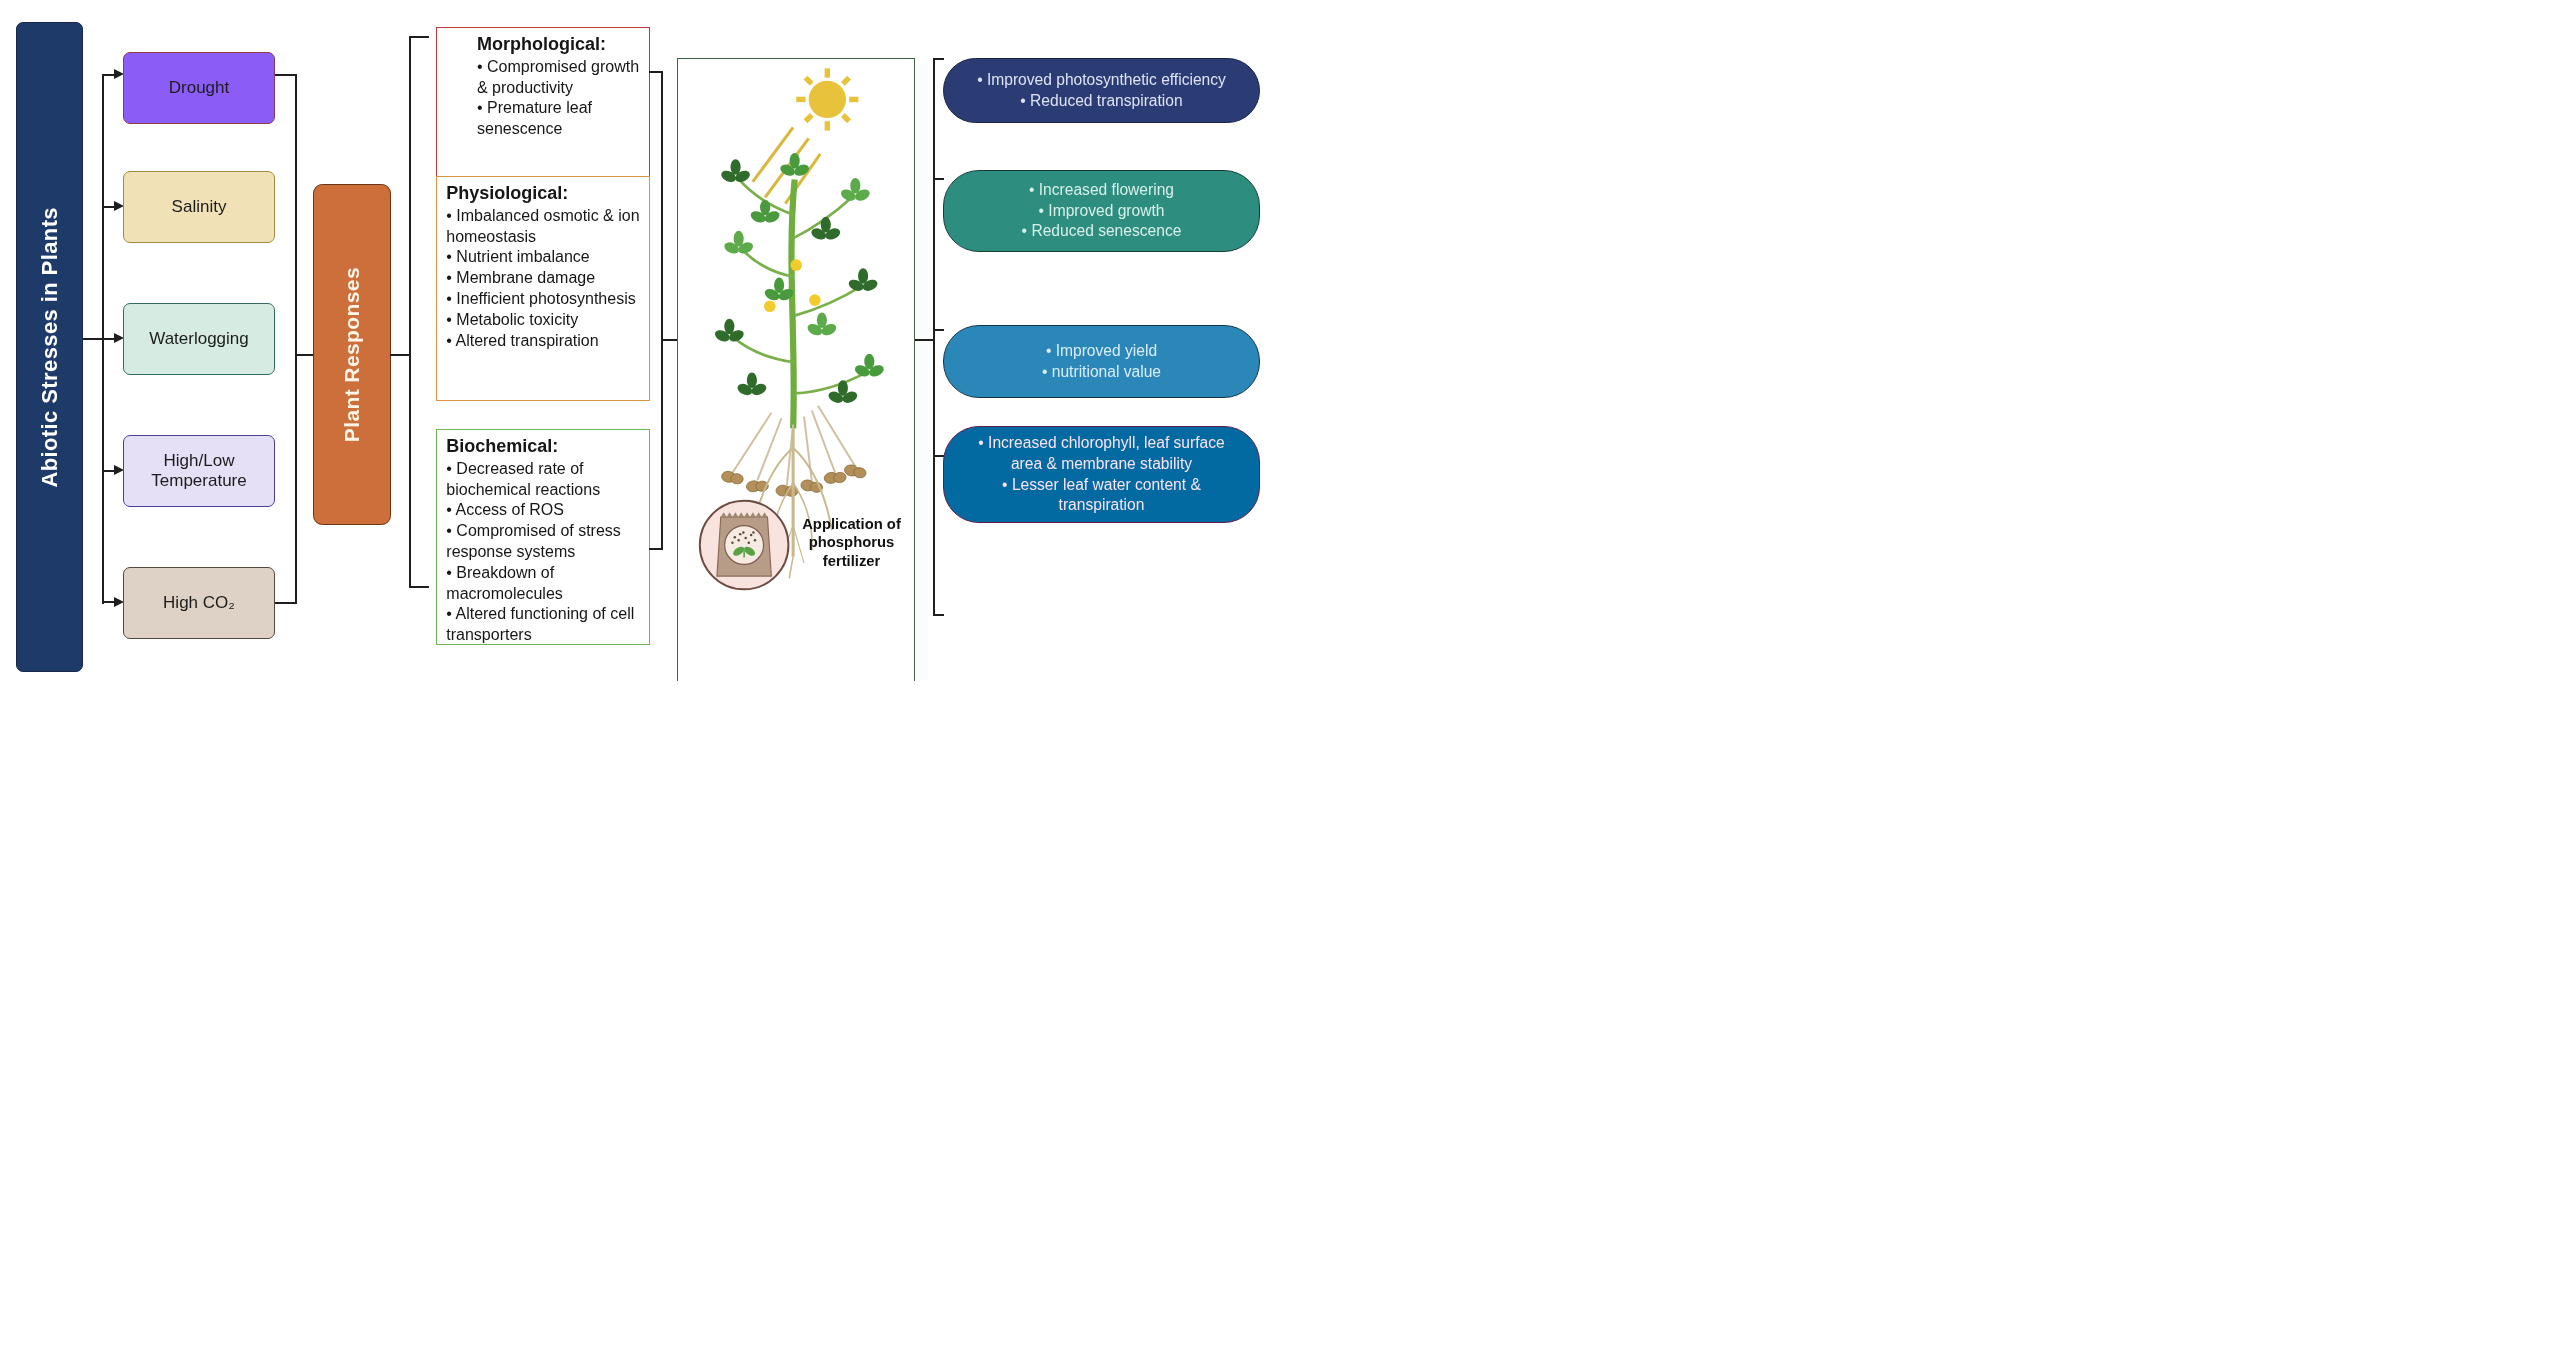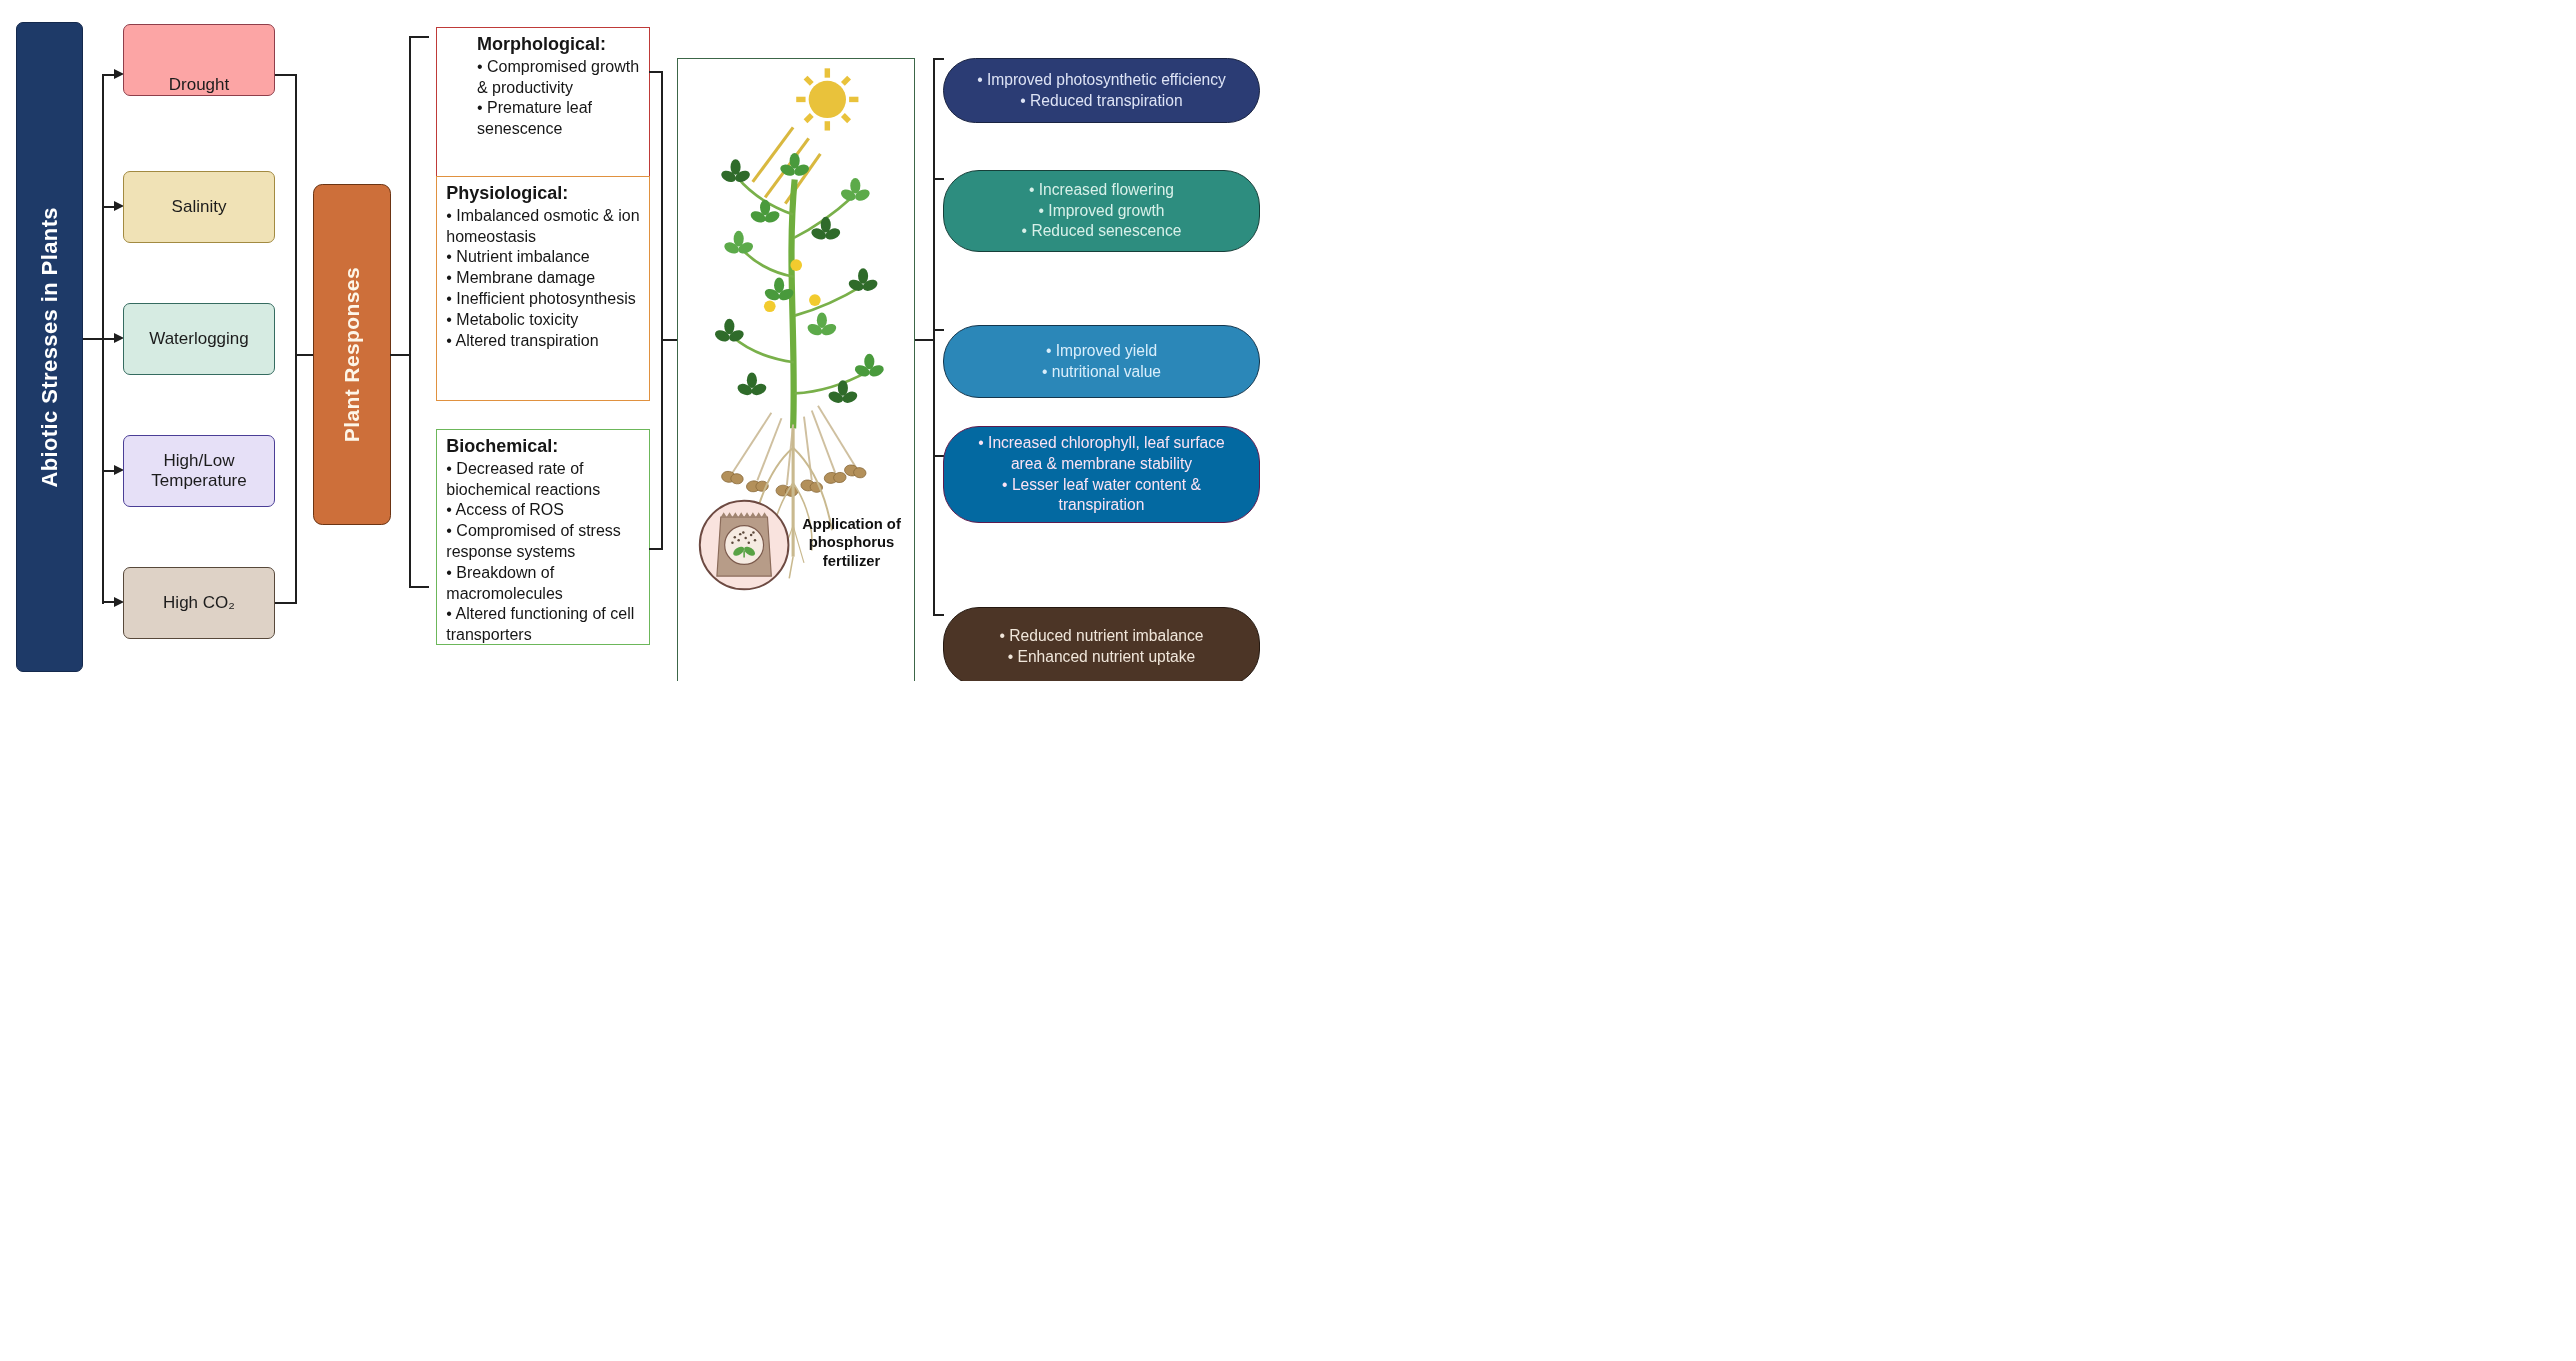--- a/index.html
+++ b/index.html
@@ -56,21 +56,21 @@
   <div class="arrowhead" style="left:114px;top:69px;"></div>
   <div class="ln" style="left:102px;top:206px;width:12.4px;height:1.6px;"></div>
   <div class="arrowhead" style="left:114px;top:201px;"></div>
   <div class="ln" style="left:102px;top:338px;width:12.4px;height:1.6px;"></div>
   <div class="arrowhead" style="left:114px;top:333px;"></div>
   <div class="ln" style="left:102px;top:470px;width:12.4px;height:1.6px;"></div>
   <div class="arrowhead" style="left:114px;top:465px;"></div>
   <div class="ln" style="left:102px;top:601px;width:12.4px;height:1.6px;"></div>
   <div class="arrowhead" style="left:114px;top:597px;"></div>
 
-  <div class="stress" style="top: 24px; background-color: #fca5a5; border-color: rgb(142, 62, 74); align-items: flex-end;">
+  <div class="stress" style="top: 52px; background-color: #8b5cf6; border-color: rgb(142, 62, 74);">
     <span>Drought</span>
   </div>
   <div class="stress" style="top: 171px; background-color: rgb(240, 226, 182); border-color: rgb(162, 138, 65);">
     <span>Salinity</span>
   </div>
   <div class="stress" style="top: 303px; background-color: rgb(214, 235, 226); border-color: rgb(53, 107, 96);">
     <span>Waterlogging</span>
   </div>
   <div class="stress" style="top: 435px; background-color: rgb(230, 224, 247); border-color: rgb(74, 62, 150);">
     <span>High/Low Temperature</span>
@@ -276,22 +276,15 @@
         <div class="pline">• nutritional value</div>
       </div>
   </div>
   <div class="pill" style="top: 394px; height: 97px; background-color: #0369a1; border-color: rgb(94, 27, 77); color: rgb(251, 227, 244);">
     <div>
 
     <div class="pline">• Increased chlorophyll, leaf surface area &amp; membrane stability</div>
         <div class="pline">• Lesser leaf water content &amp; transpiration</div>
       </div>
   </div>
-  <div class="pill" style="top: 575px; height: 79px; background-color: rgb(76, 53, 38); border-color: rgb(36, 24, 16); color: rgb(240, 230, 218);">
-    <div>
-
-    <div class="pline">• Reduced nutrient imbalance</div>
-        <div class="pline">• Enhanced nutrient uptake</div>
-      </div>
-  </div>
 
 </div>
 
 
 </body></html>

